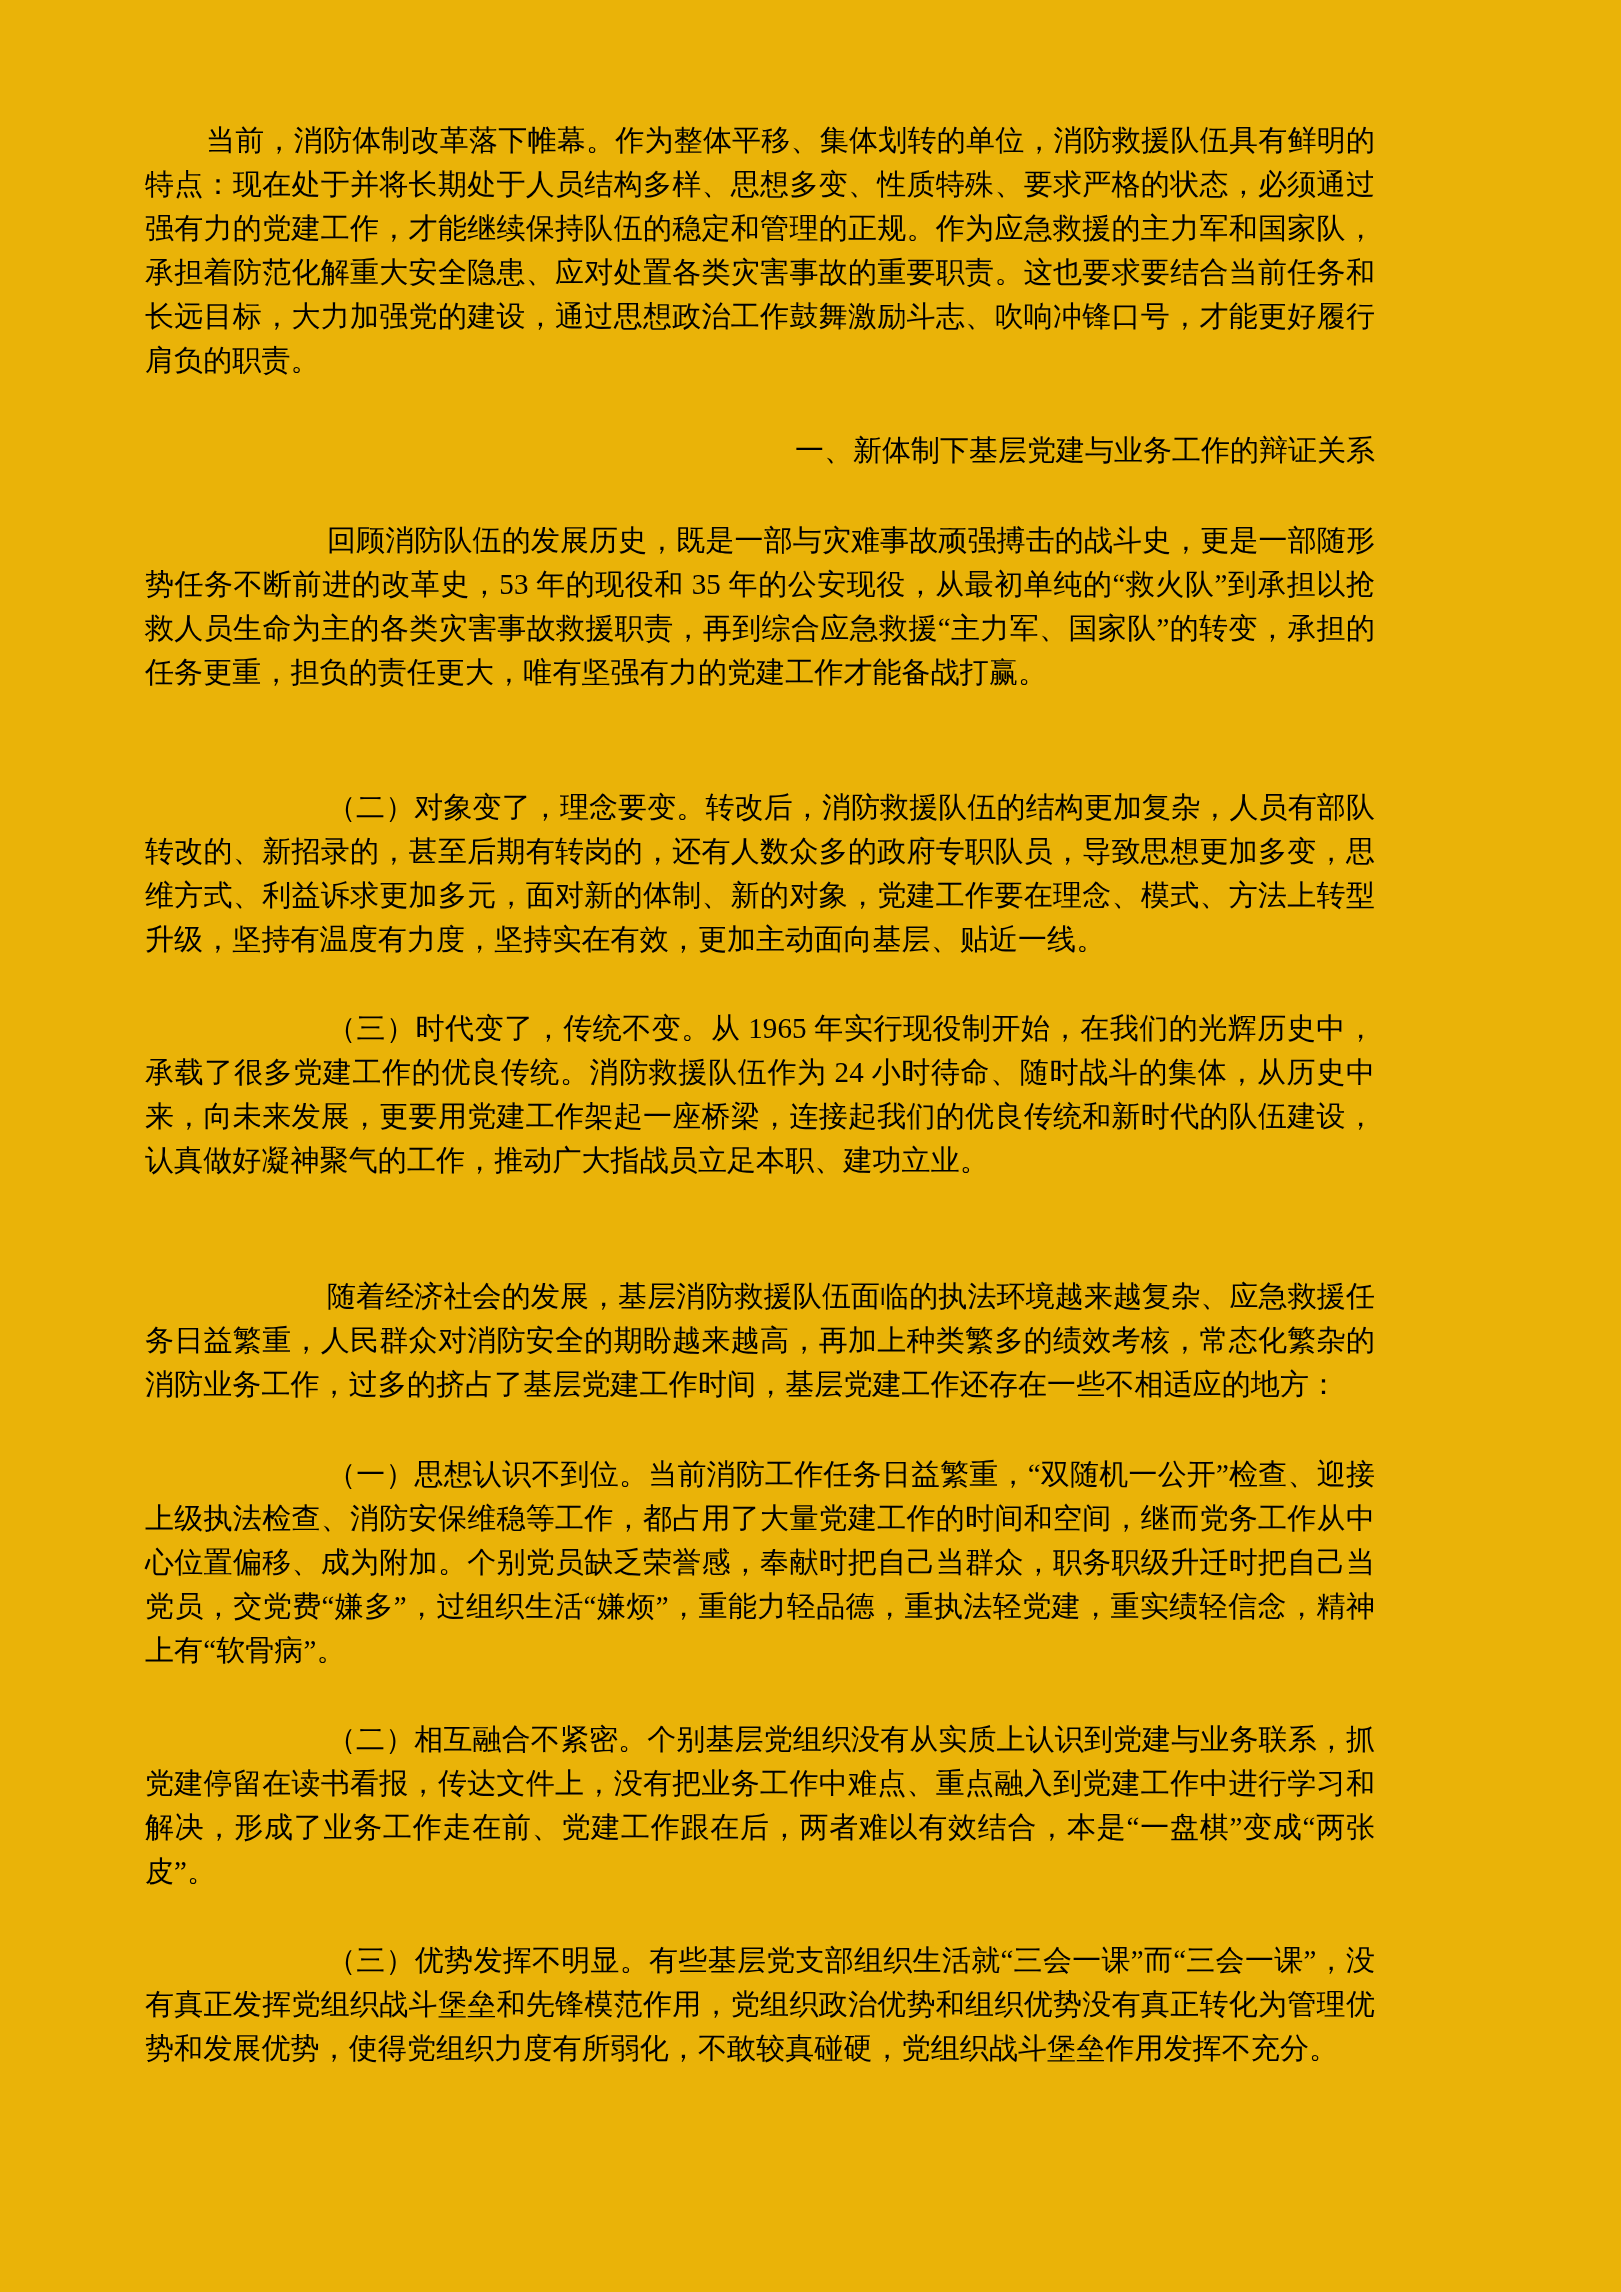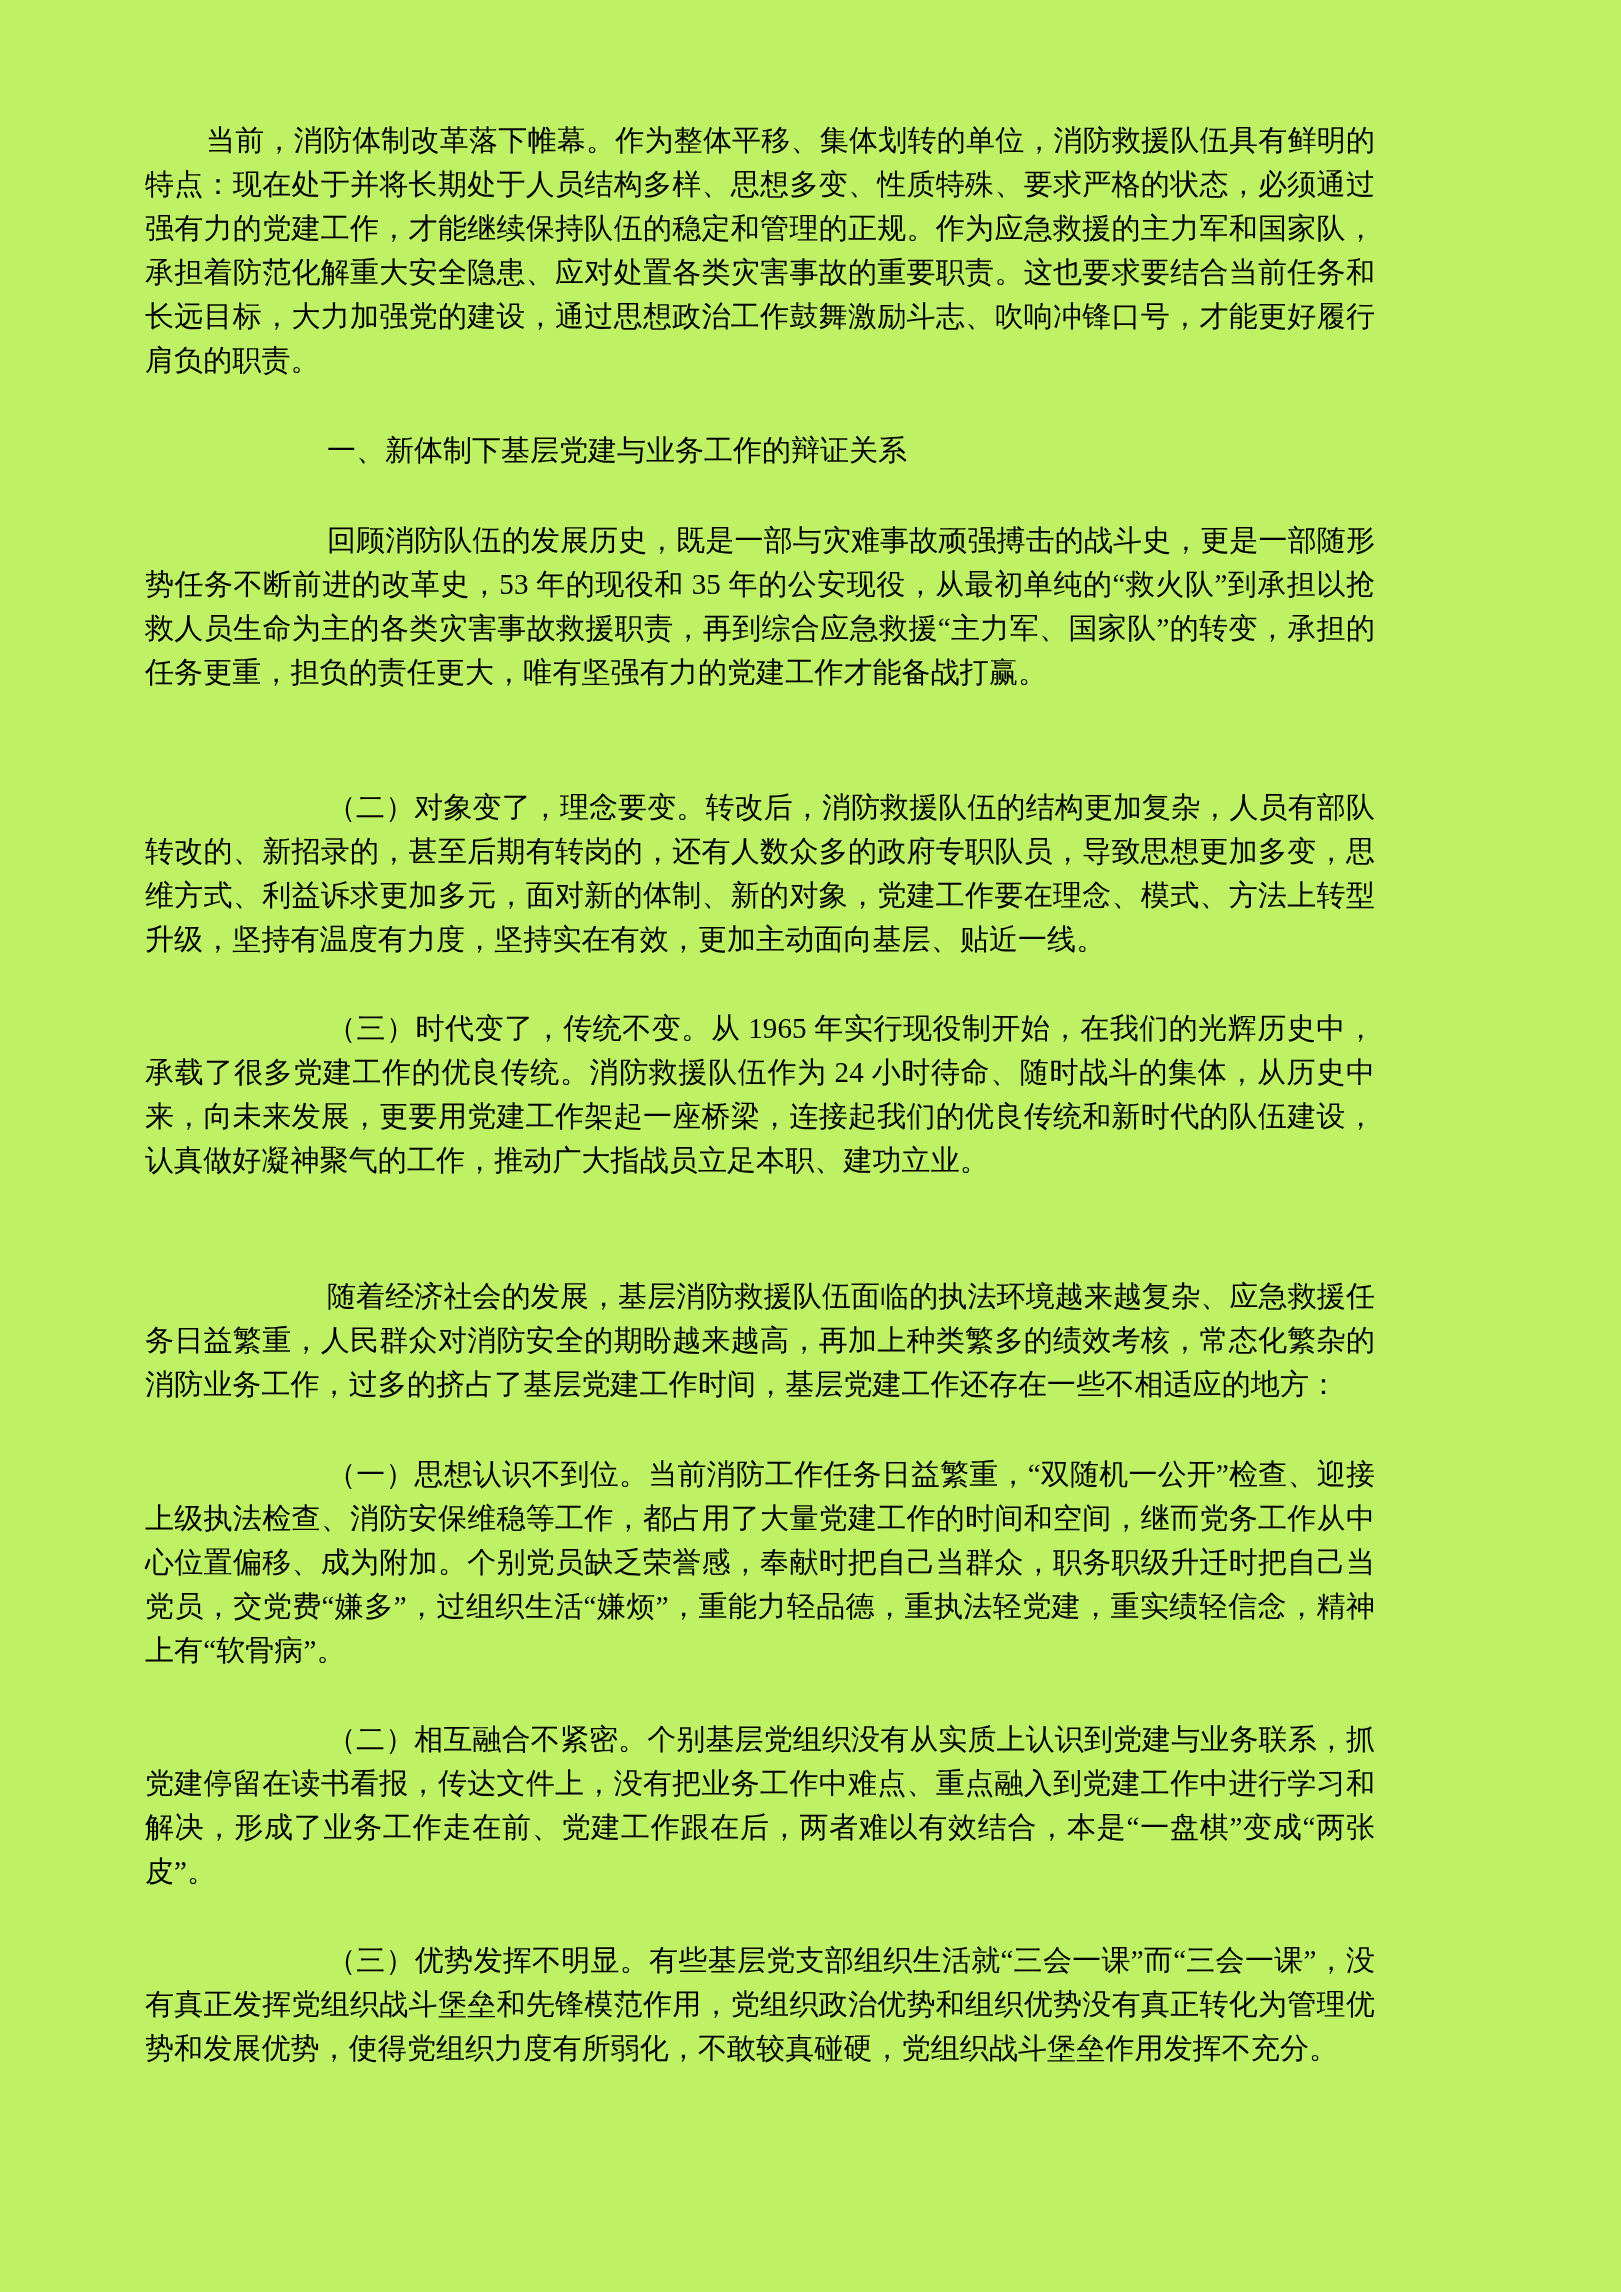--- a/index.html
+++ b/index.html
@@ -11,21 +11,21 @@
     width: 1621px;
     height: 2293px;
     font-family: "Liberation Serif", "DejaVu Serif", serif;
     color: #000000;
     overflow: hidden;
   }
   .page {
     position: relative;
     width: 1621px;
     height: 2293px;
-    background: #bef264;
+    background: #eab308;
     box-sizing: border-box;
   }
   .content {
     position: absolute;
     left: 145px;
     top: 118px;
     width: 1230px;
   }
   p.para {
     margin: 0 0 0 0;
@@ -41,21 +41,21 @@
   }
   p.para.sub {
     text-indent: 182px;
   }
   p.heading {
     margin: 0;
     padding: 0;
     font-size: 29px;
     line-height: 44px;
     text-indent: 182px;
-    text-align: left;
+    text-align: right;
     font-family: Liberation Sans, sans-serif;
     word-break: break-all;
   }
   .gap-md { height: 45px; }
   .gap-lg { height: 46px; }
 </style>
 </head>
 <body>
 
 <div class="page">

